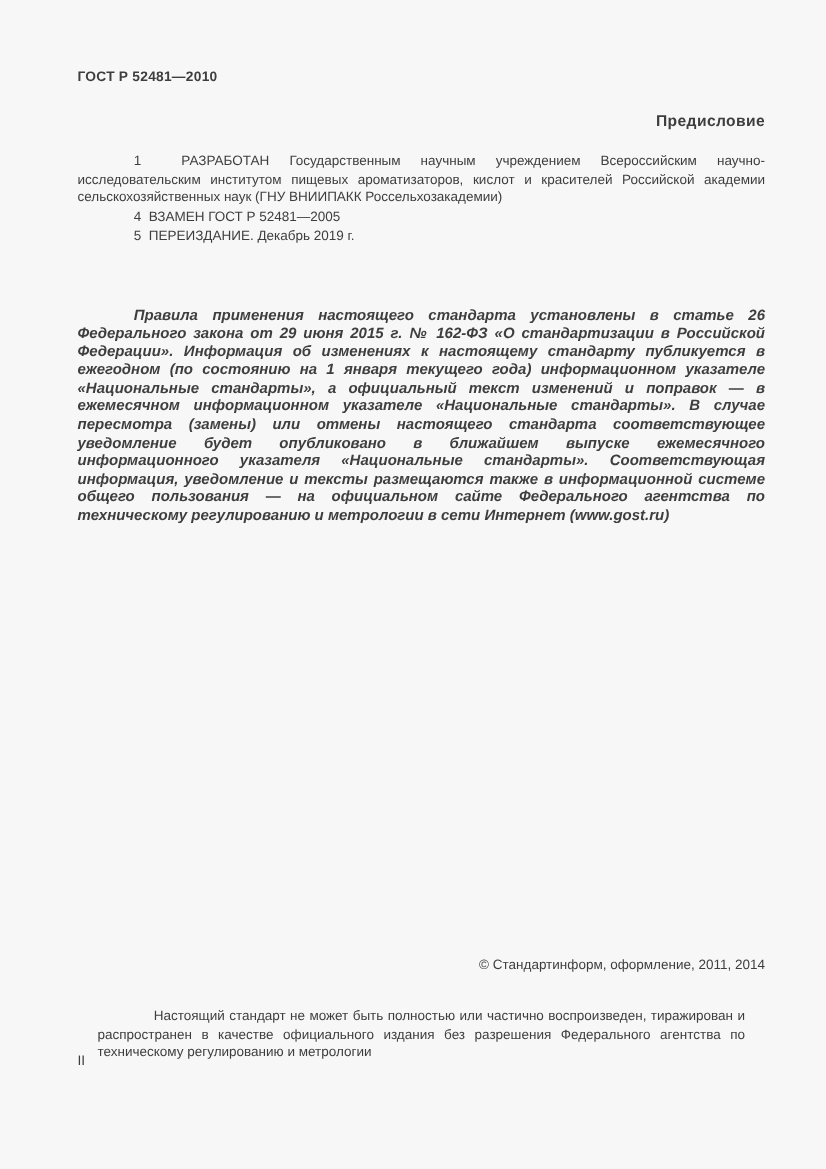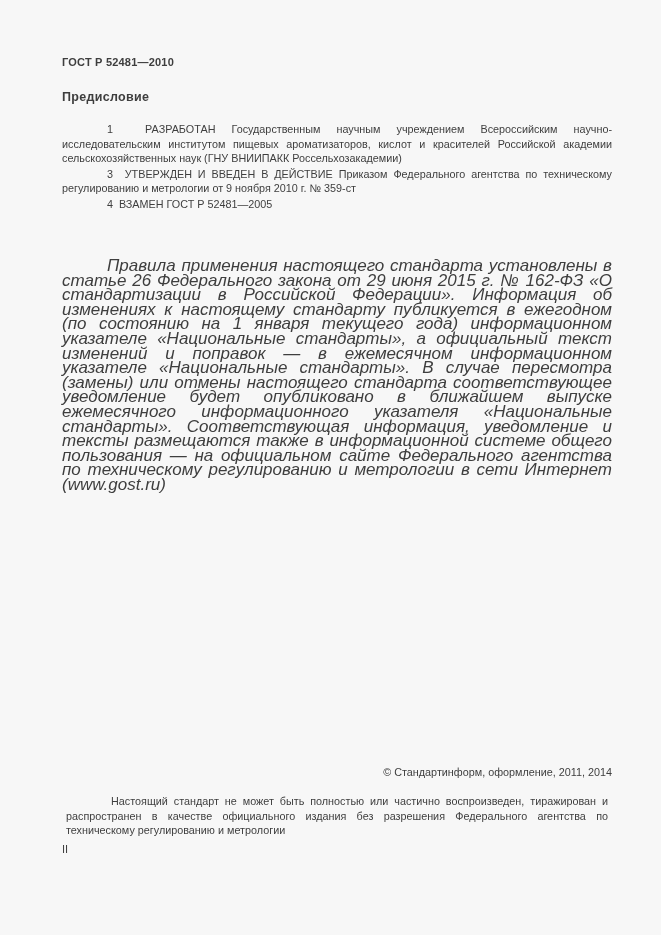--- a/index.html
+++ b/index.html
@@ -26,54 +26,55 @@
     margin-top: 56px;
     font-weight: bold;
     font-size: 11px;
     line-height: 13px;
     letter-spacing: 0.2px;
   }
   .title {
     margin: 21px 0 0 0;
     font-size: 12.5px;
     font-weight: bold;
-    text-align: left;
+    text-align: right;
     letter-spacing: 0.3px;
   }
   .para {
     margin: 1px 0 0 0;
     font-size: 10.8px;
     line-height: 14.5px;
     text-align: justify;
     text-indent: 45px;
   }
   .para.first {
     margin-top: 18px;
   }
   .legal {
     margin: 48px 0 0 0;
     font-style: italic;
-    font-size: 17px;
+    font-size: 12px;
     line-height: 14.6px;
     text-align: justify;
     text-indent: 45px;
+    font-weight: bold;
   }
   .copyright {
     position: absolute;
     top: 766px;
     right: 49px;
     font-size: 10.8px;
     line-height: 13px;
   }
   .reproduction {
     position: absolute;
     top: 790px;
     left: 62px;
     right: 49px;
-    margin: 4px;
+    margin: 16px;
     font-size: 10.8px;
     line-height: 14.5px;
     text-align: justify;
     text-indent: 45px;
   }
   .page-number {
     position: absolute;
     top: 843px;
     left: 62px;
     font-size: 11px;
@@ -81,22 +82,22 @@
   }
 </style>
 </head>
 <body>
 
 <div class="page">
   <div class="content">
     <div class="doc-code">ГОСТ Р 52481—2010</div>
     <h1 class="title">Предисловие</h1>
     <p class="para first">1&nbsp; РАЗРАБОТАН Государственным научным учреждением Всероссийским научно-исследовательским институтом пищевых ароматизаторов, кислот и красителей Российской академии сельскохозяйственных наук (ГНУ ВНИИПАКК Россельхозакадемии)</p>
-    <p class="para">3&nbsp; УТВЕРЖДЕН И ВВЕДЕН В ДЕЙСТВИЕ Приказом Федерального агентства по техническому регулированию и метрологии от 9 ноября 2010 г. № 359-ст</p>
     <p class="para">4&nbsp; ВЗАМЕН ГОСТ Р 52481—2005</p>
+    <p class="para">5&nbsp; ПЕРЕИЗДАНИЕ. Декабрь 2019 г.</p>
     <p class="legal">Правила применения настоящего стандарта установлены в статье 26 Федерального закона от 29 июня 2015 г. № 162-ФЗ «О стандартизации в Российской Федерации». Информация об изменениях к настоящему стандарту публикуется в ежегодном (по состоянию на 1 января текущего года) информационном указателе «Национальные стандарты», а официальный текст изменений и поправок — в ежемесячном информационном указателе «Национальные стандарты». В случае пересмотра (замены) или отмены настоящего стандарта соответствующее уведомление будет опубликовано в ближайшем выпуске ежемесячного информационного указателя «Национальные стандарты». Соответствующая информация, уведомление и тексты размещаются также в информационной системе общего пользования — на официальном сайте Федерального агентства по техническому регулированию и метрологии в сети Интернет (www.gost.ru)</p>
   </div>
 
   <div class="copyright">© Стандартинформ, оформление, 2011, 2014</div>
 
   <p class="reproduction">Настоящий стандарт не может быть полностью или частично воспроизведен, тиражирован и распространен в качестве официального издания без разрешения Федерального агентства по техническому регулированию и метрологии</p>
 
   <div class="page-number">II</div>
 </div>
 

